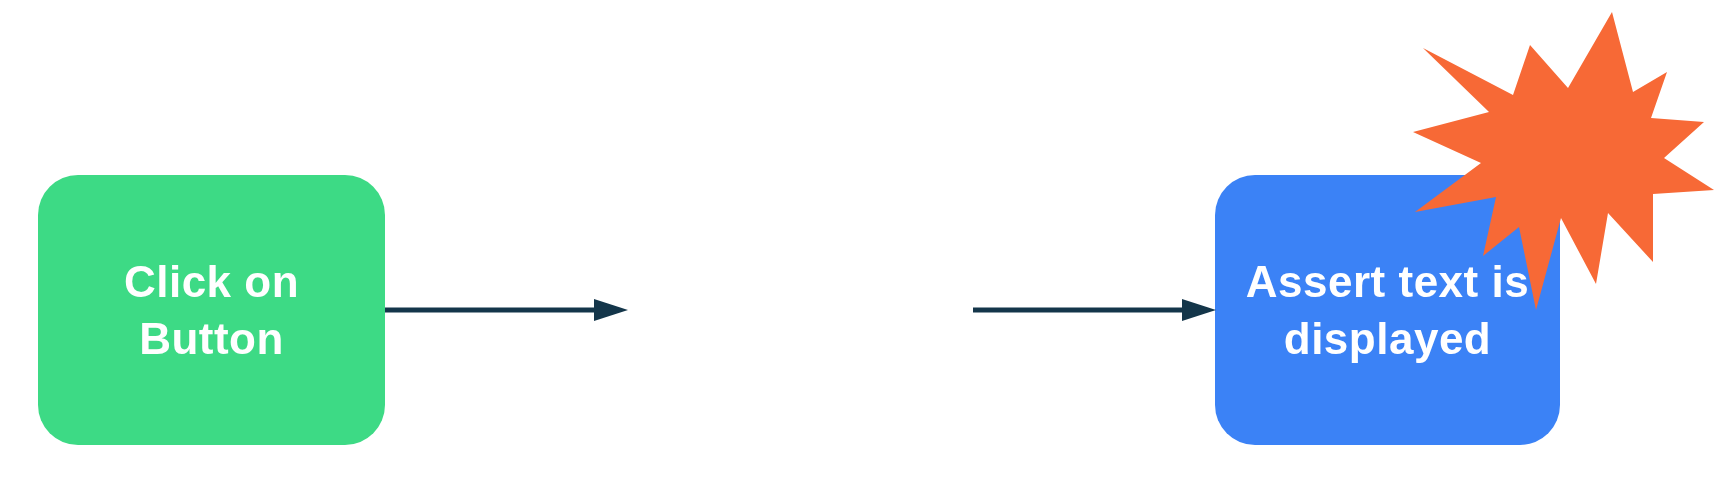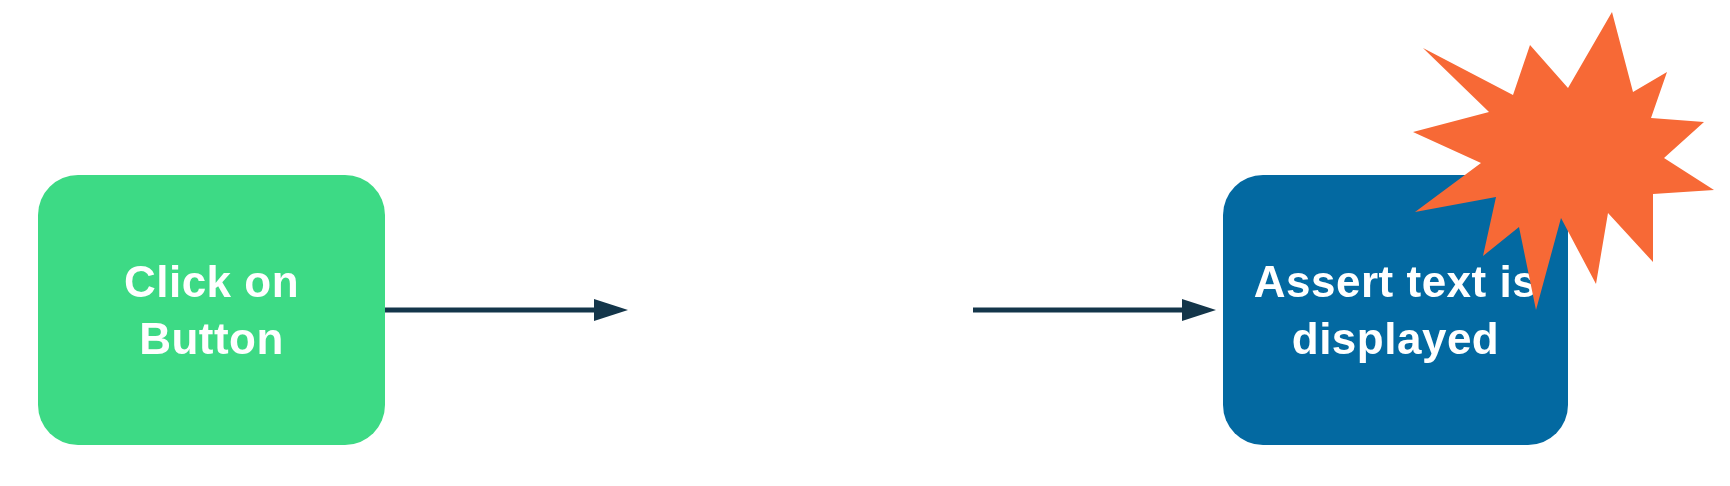--- a/index.html
+++ b/index.html
@@ -60,17 +60,17 @@
     </g>
 
     <polygon points="1612,12 1633,92 1667,72 1651,118 1704,122 1664,158 1714,190 1653,194 1653,262 1608,213 1596,284 1561,218 1536,310 1519,227 1483,256 1496,197 1415,212 1481,163 1413,132 1489,112 1423,48 1513,95 1530,45 1568,88" fill="#f76936"></polygon>
   </svg>
 
   <div class="node node-1" style="background: rgb(61, 218, 133);">
     <span class="node-label" style="color: rgb(255, 255, 255);">Click on Button</span>
   </div>
 
 
-  <div class="node node-3" style="background: #0369a1; margin-left: 8px;">
+  <div class="node node-3" style="background: #3b82f6;">
     <span class="node-label" style="color: rgb(255, 255, 255);">Assert text is displayed</span>
   </div>
 
 </div>
 
 </body></html>

